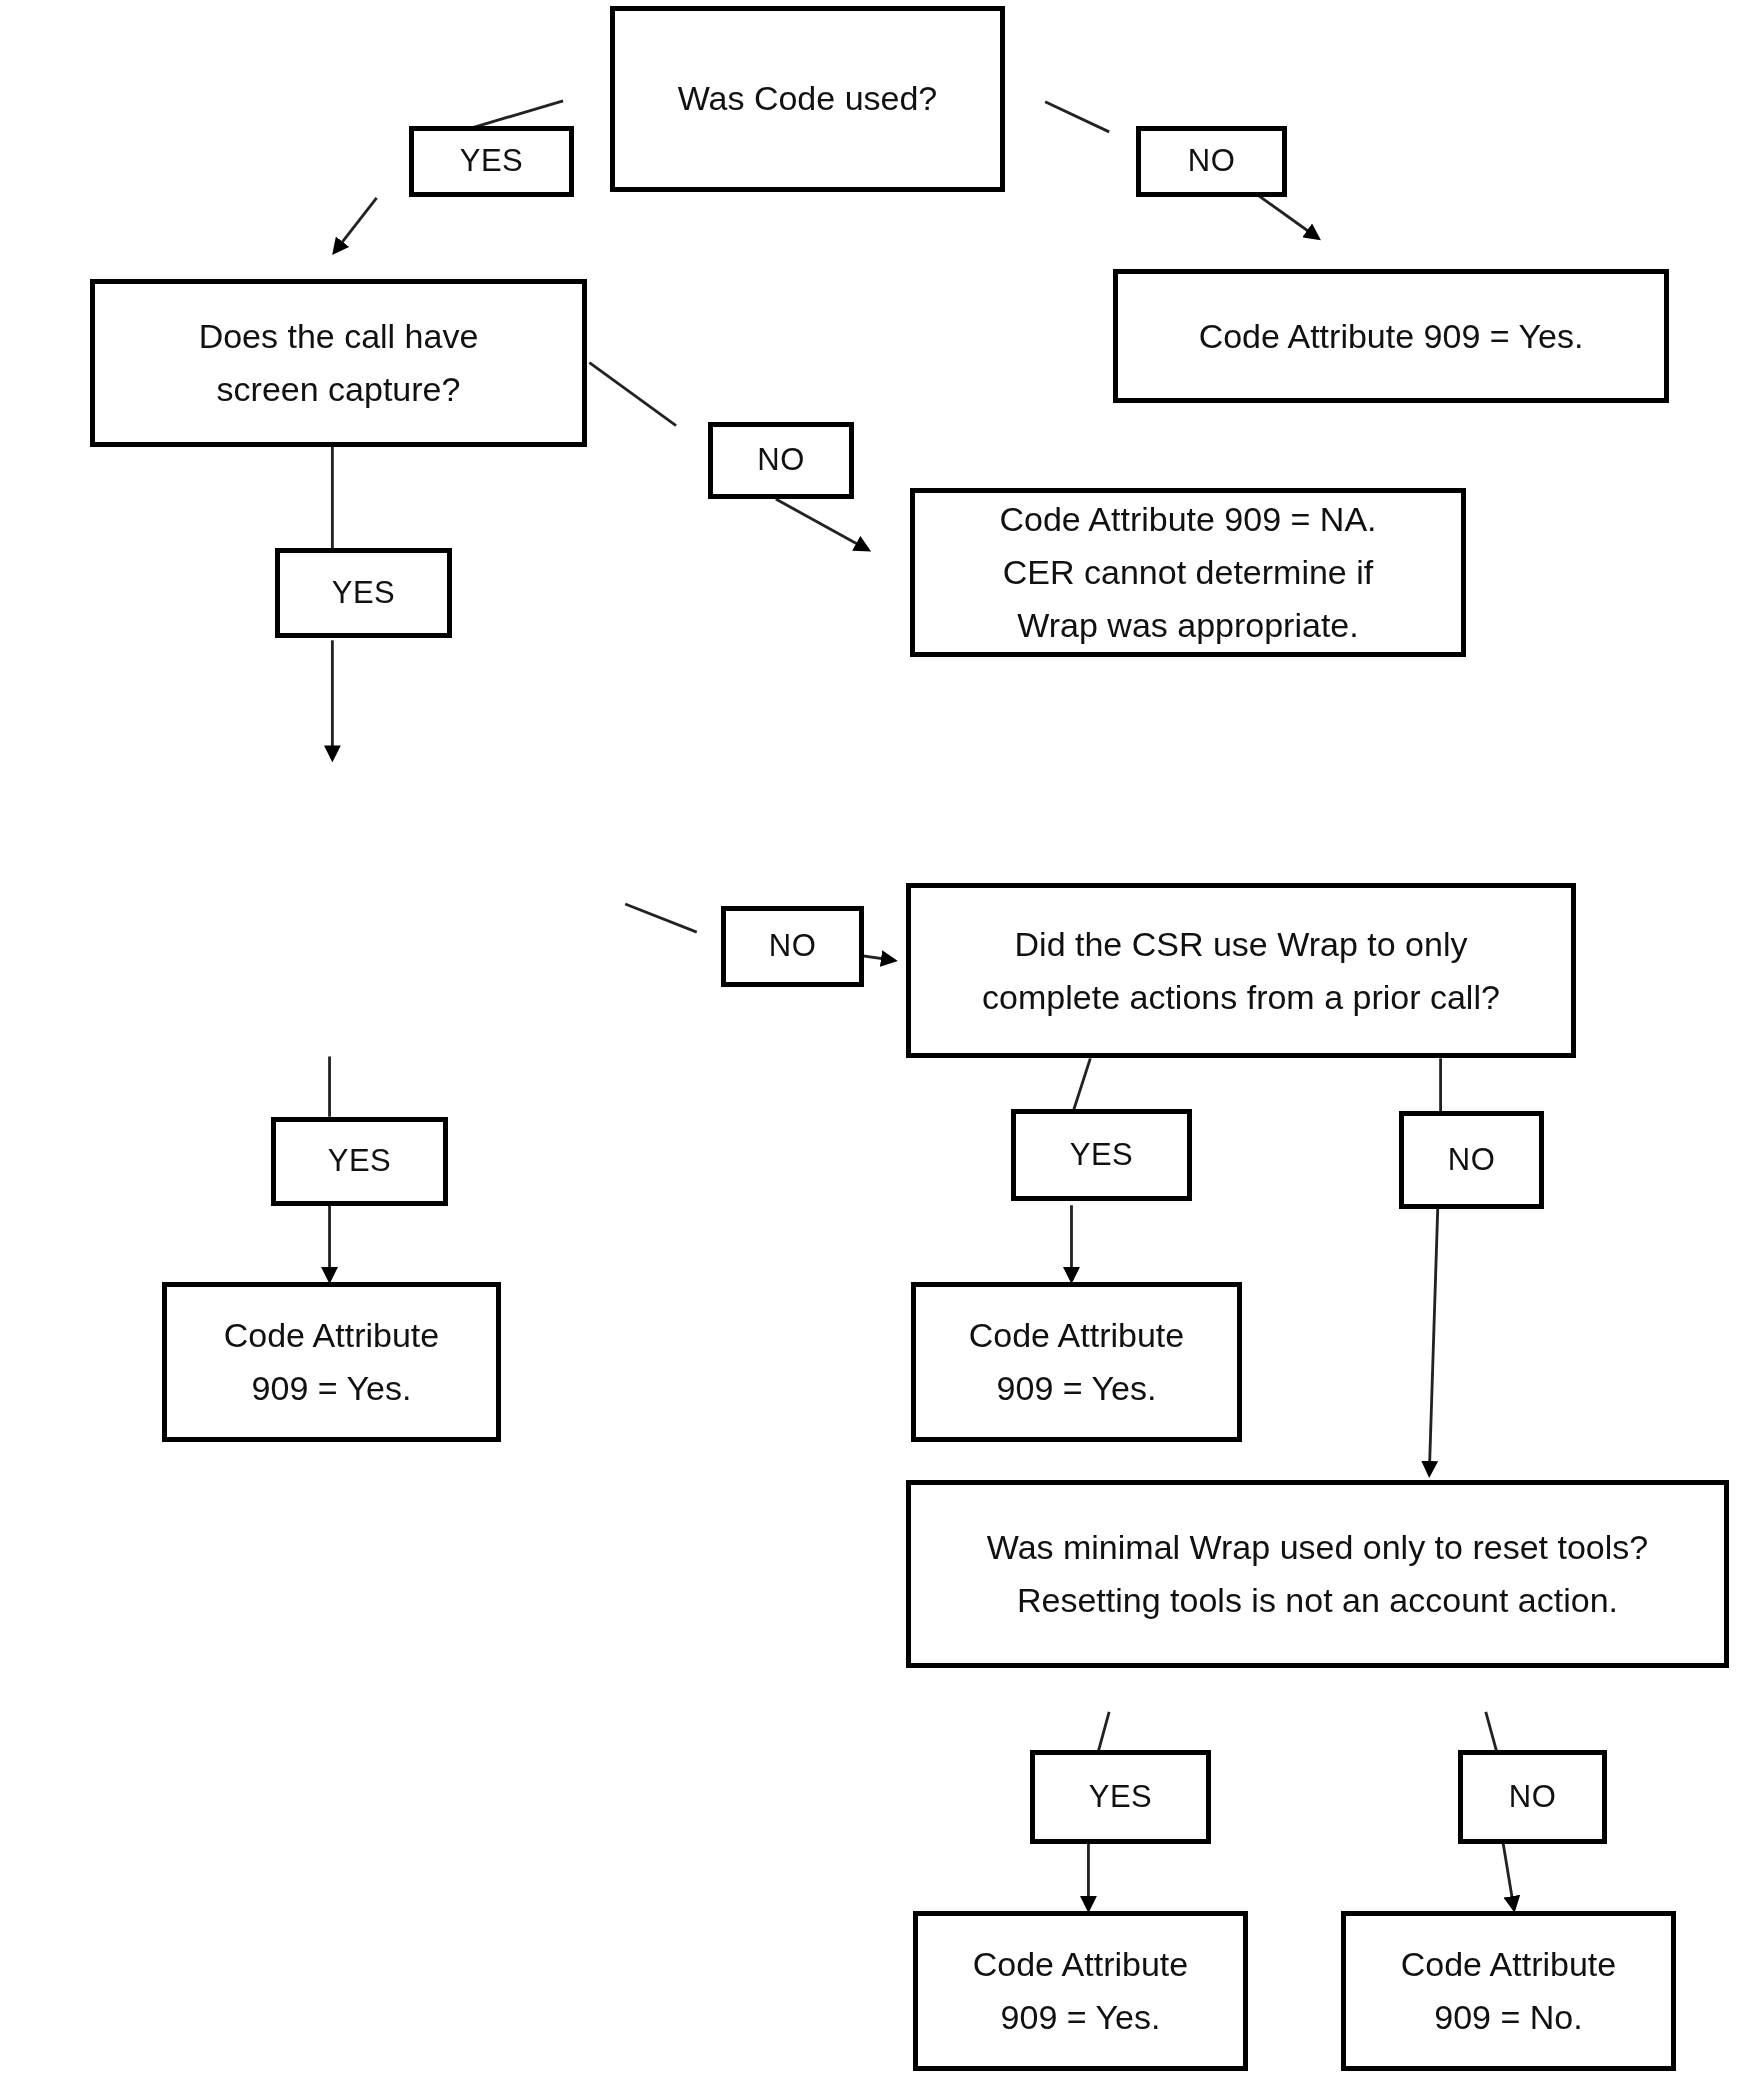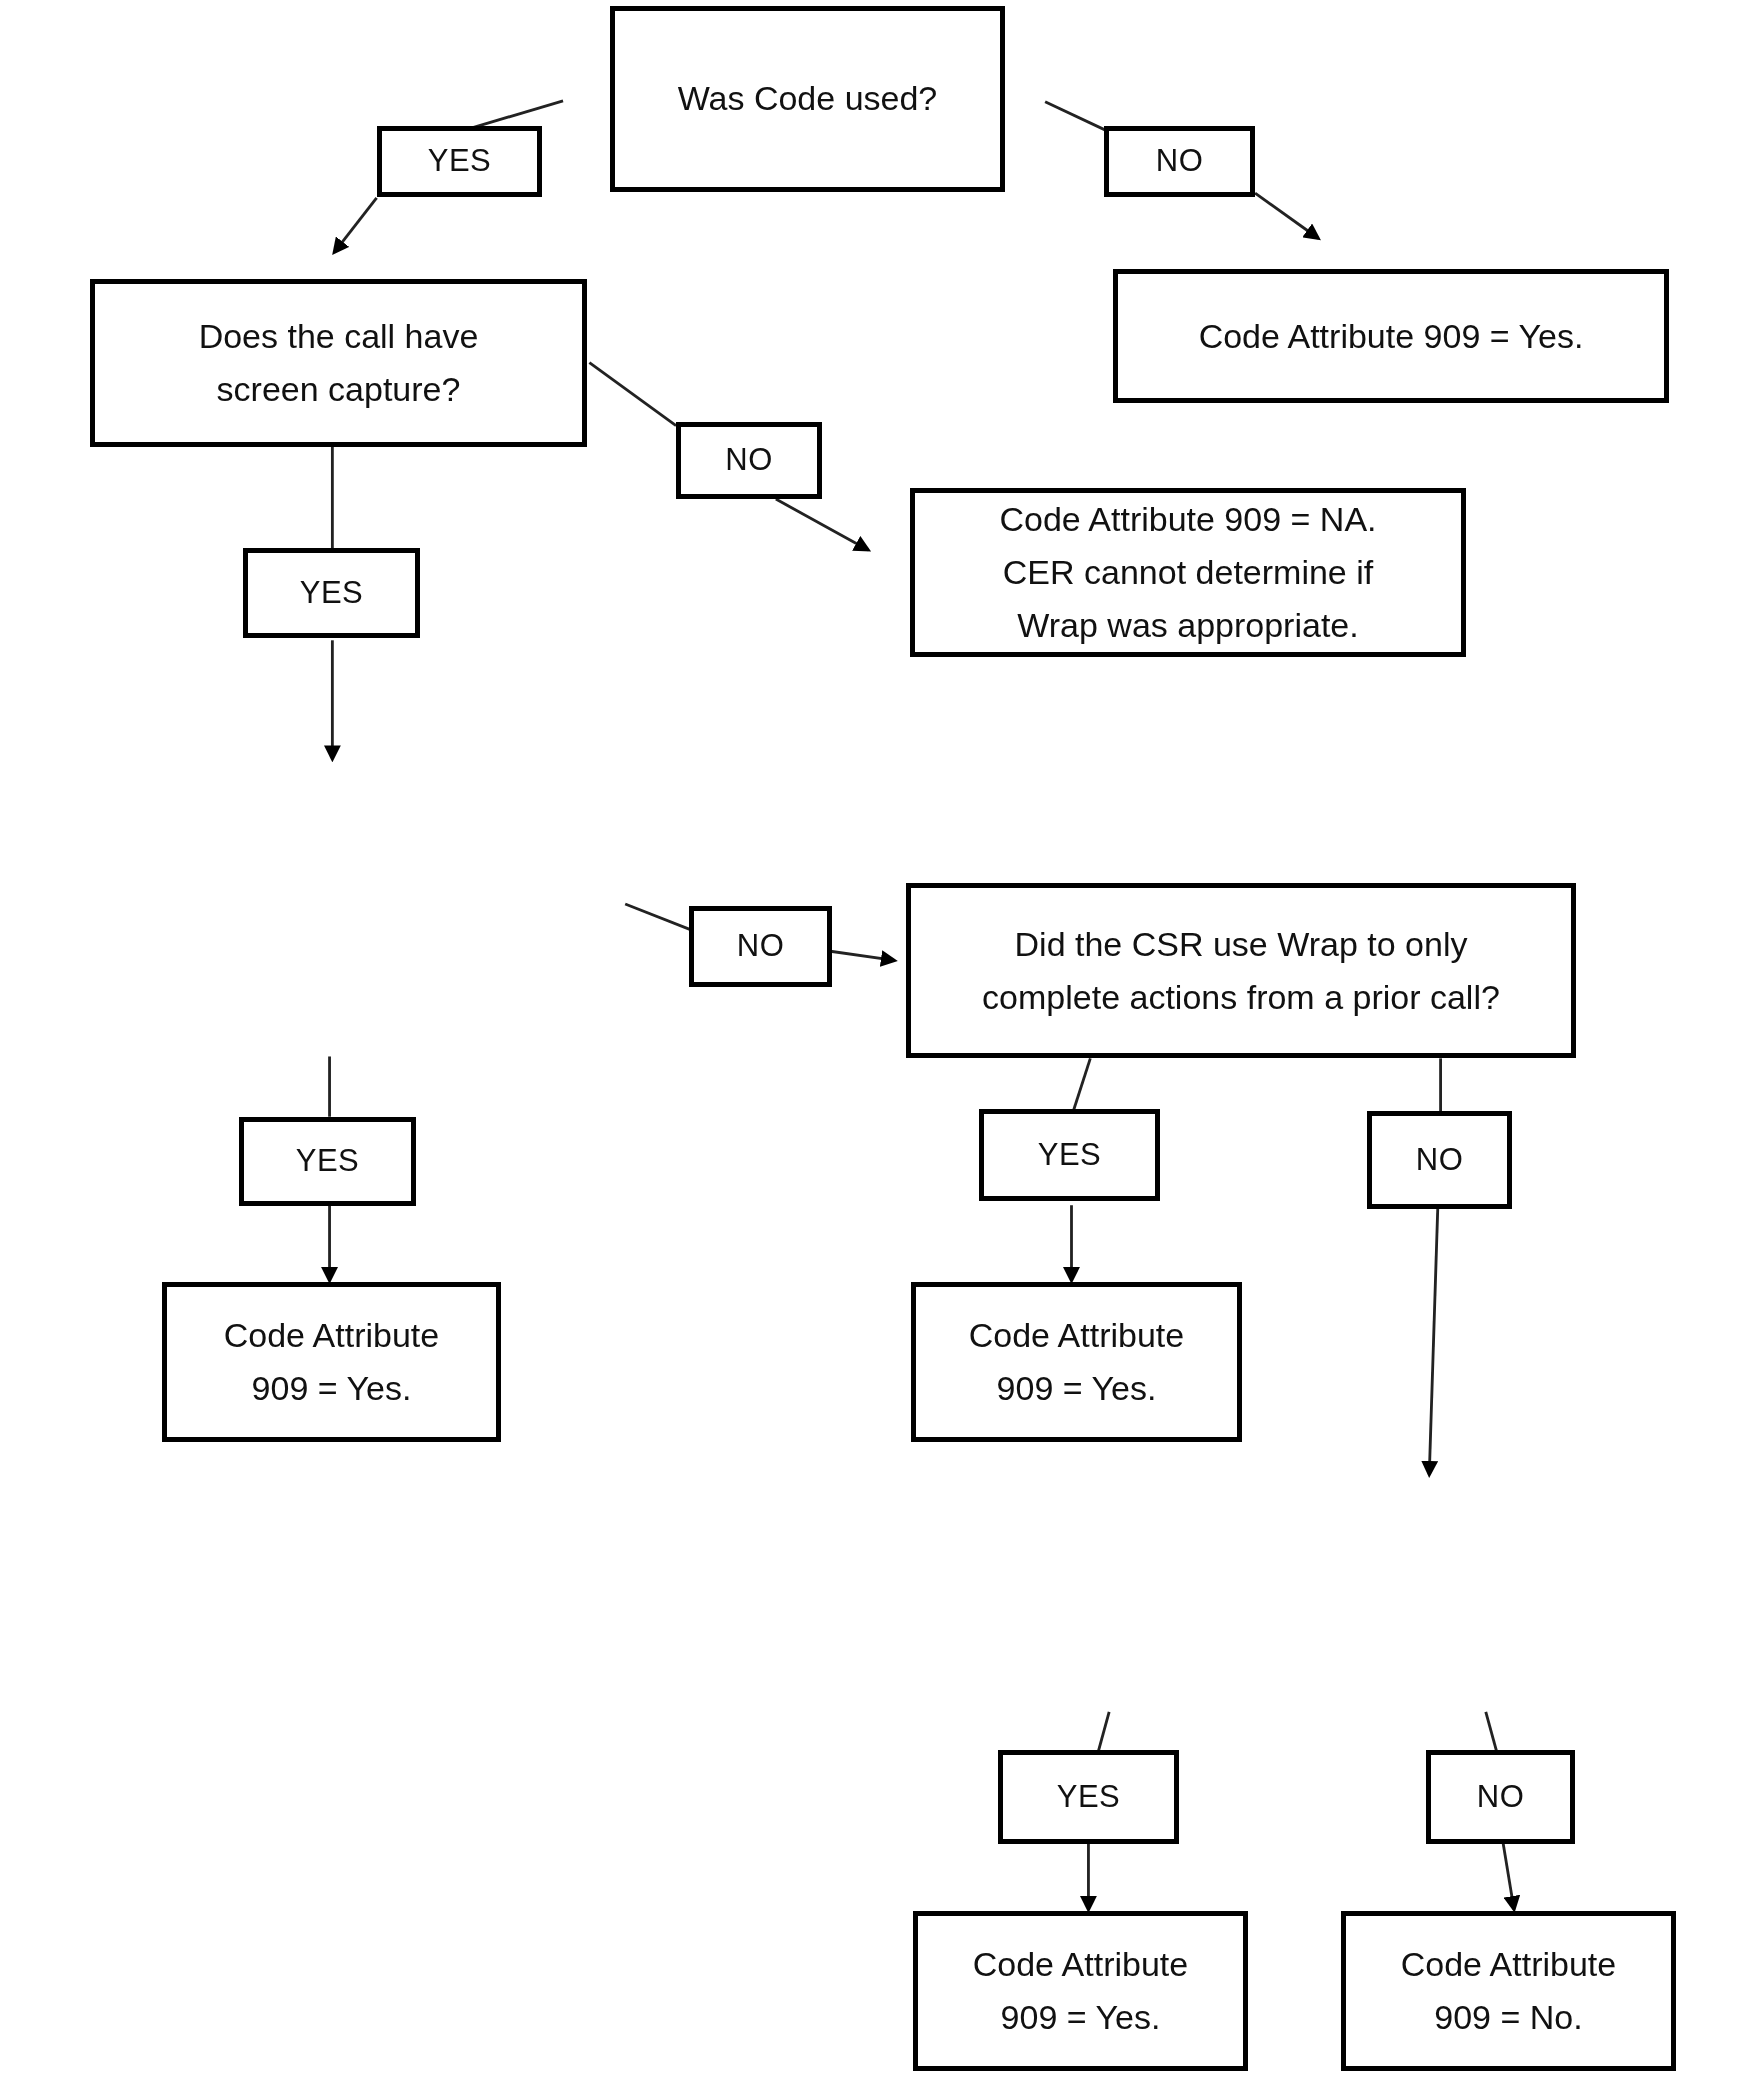--- a/index.html
+++ b/index.html
@@ -30,20 +30,21 @@
   .node .txt {
     display: block;
     width: 100%;
     white-space: pre-line;
     line-height: 1.55;
   }
   .q-node .txt { font-size: 34px; }
   .r-node .txt { font-size: 34px; }
   .label-node {
     border-width: 5.6px;
+    margin-left: 32px;
   }
   .label-node .txt {
     font-size: 31px;
     letter-spacing: 0.5px;
   }
   svg#edges {
     position: absolute;
     left: 0;
     top: 0;
     width: 1740px;
@@ -165,20 +166,24 @@
   <div class="node r-node" style="left:162px; top:1282px; width:339px; height:160px;">
     <span class="txt">Code Attribute
 909 = Yes.</span>
   </div>
 
   <div class="node r-node" style="left:911px; top:1282px; width:331px; height:160px;">
     <span class="txt">Code Attribute
 909 = Yes.</span>
   </div>
 
+  <div class="node q-node" style="left:906px; top:1480px; width:823px; height:188px;">
+    <span class="txt">Was minimal Wrap used only to reset tools?
+Resetting tools is not an account action.</span>
+  </div>
 
   <div class="node label-node" style="left:998px; top:1750px; width:181px; height:94px;">
     <span class="txt">YES</span>
   </div>
 
   <div class="node label-node" style="left:1426px; top:1750px; width:149px; height:94px;">
     <span class="txt">NO</span>
   </div>
 
   <div class="node r-node" style="left:913px; top:1911px; width:335px; height:160px;">

